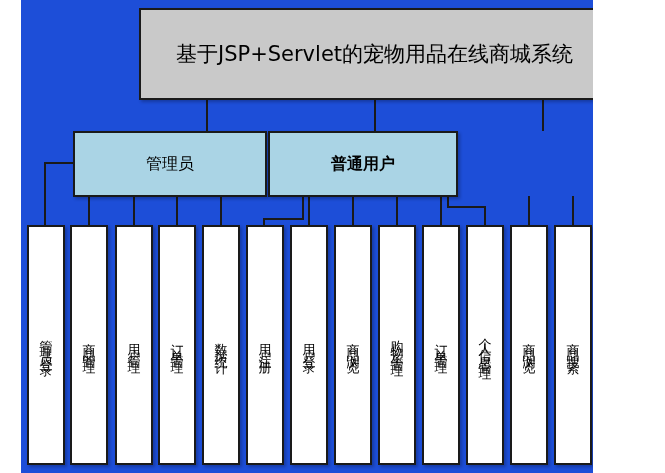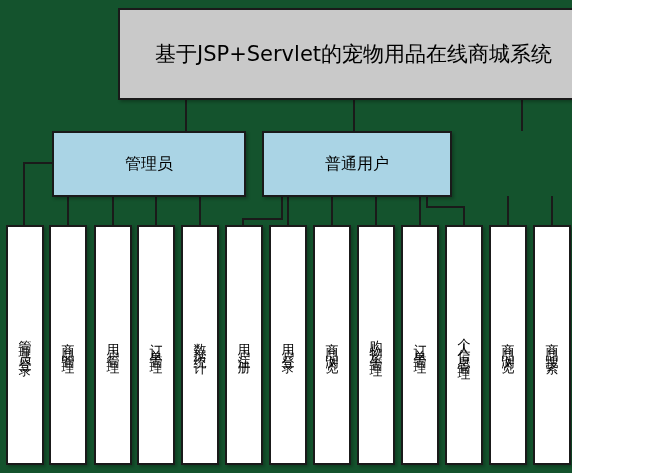--- a/index.html
+++ b/index.html
@@ -6,22 +6,23 @@
     --title-fill:#c9c9c9;
     --role-fill:#aad4e5;
     --leaf-fill:#ffffff;
     --line:#1a1a1a;
   }
   html,body{margin:0;padding:0;background:#ffffff;}
   body{font-family:"DejaVu Sans","Liberation Sans",sans-serif;}
   .canvas{
     position:relative;
     width:572px;height:473px;
-    background:#14532d;
+    background:#1d4ed8;
     overflow:hidden;
+    margin-left:21px;
   }
   .box{
     position:absolute;
     box-sizing:border-box;
     border:2px solid var(--line);
     display:flex;
     align-items:center;
     justify-content:center;
     box-shadow:2px 2px 3px rgba(0,0,0,0.25);
     color:#000;
@@ -87,21 +88,21 @@
   <div class="conn v" style="left:595px;top:196px;height:29px;"></div>
   <div class="conn v" style="left:639px;top:196px;height:29px;"></div>
 
   <div class="box title-box">
     <span>基于JSP+Servlet的宠物用品在线商城系统</span>
   </div>
 
   <div class="box role-box" style="left:52px;width:194px;">
     <span>管理员</span>
   </div>
-  <div class="box role-box" style="left:262px;width:190px;">
+  <div class="box role-box" style="left:247px;width:190px;font-weight:bold;">
     <span>普通用户</span>
   </div>
 
   <div class="box leaf-box" style="left:6px;">
     <span class="leaf-label">管理员登录</span>
   </div>
   <div class="box leaf-box" style="left:49px;">
     <span class="leaf-label">商品管理</span>
   </div>
   <div class="box leaf-box" style="left:94px;">

